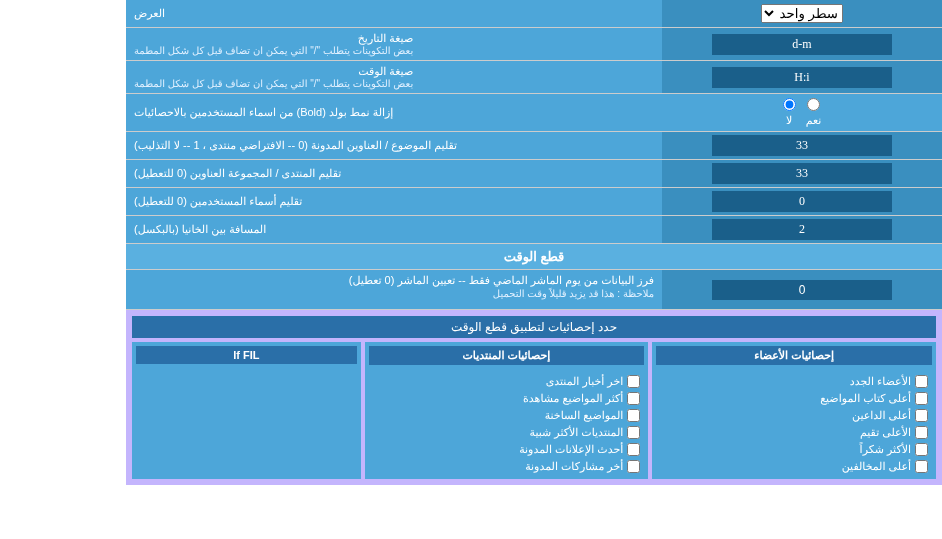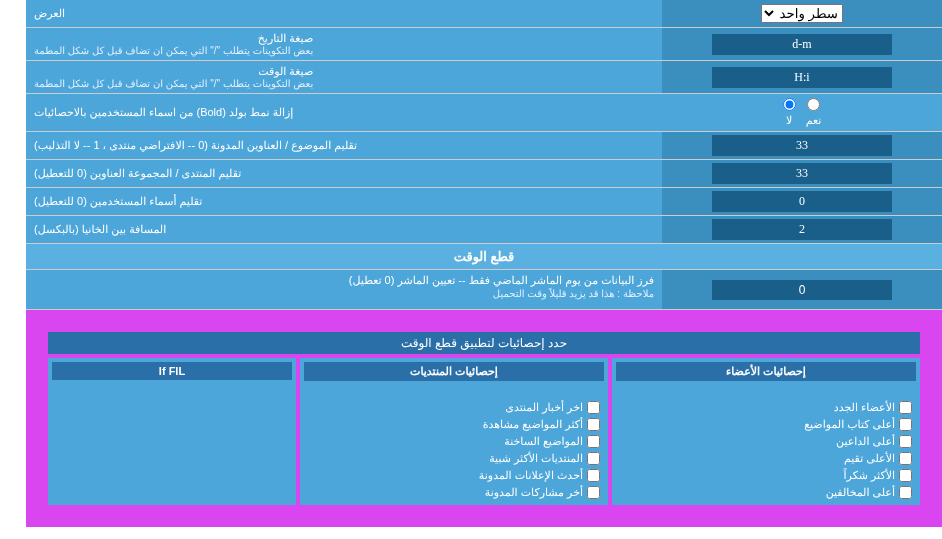--- a/index.html
+++ b/index.html
@@ -3,21 +3,21 @@
   <meta charset="utf-8">
   <style>
     * { box-sizing: border-box; margin: 0; padding: 0; }
     body {
       font-family: Arial, Tahoma, sans-serif;
       background: #fff;
       direction: rtl;
       font-size: 12px;
     }
     .container {
-      width: 916px;
+      width: 816px;
       overflow: hidden;
     }
     .row {
       display: flex;
       flex-direction: row-reverse;
       border-bottom: 1px solid #ccc;
       min-height: 28px;
     }
     .label-cell {
       background: #4da6d9;
@@ -74,22 +74,22 @@
     }
     .radio-cell label {
       color: #fff;
       font-size: 11px;
       display: flex;
       align-items: center;
       gap: 3px;
       flex-direction: column;
     }
     .bottom-section {
-      background: #d946ef;
-      padding: 22px;
+      background: #c4b5fd;
+      padding: 6px;
     }
     .bottom-header {
       background: #2a6fa8;
       color: #fff;
       text-align: center;
       padding: 4px;
       font-size: 12px;
       margin-bottom: 4px;
     }
     .bottom-grid {
@@ -102,21 +102,21 @@
       background: #4da6d9;
       padding: 4px;
     }
     .bottom-col-title {
       background: #2a6fa8;
       color: #fff;
       text-align: center;
       padding: 3px;
       font-size: 11px;
       font-weight: bold;
-      margin-bottom: 18px;
+      margin-bottom: 8px;
     }
     .checkbox-item {
       display: flex;
       align-items: center;
       gap: 4px;
       padding: 2px 4px;
       color: #fff;
       font-size: 11px;
       direction: rtl;
     }

